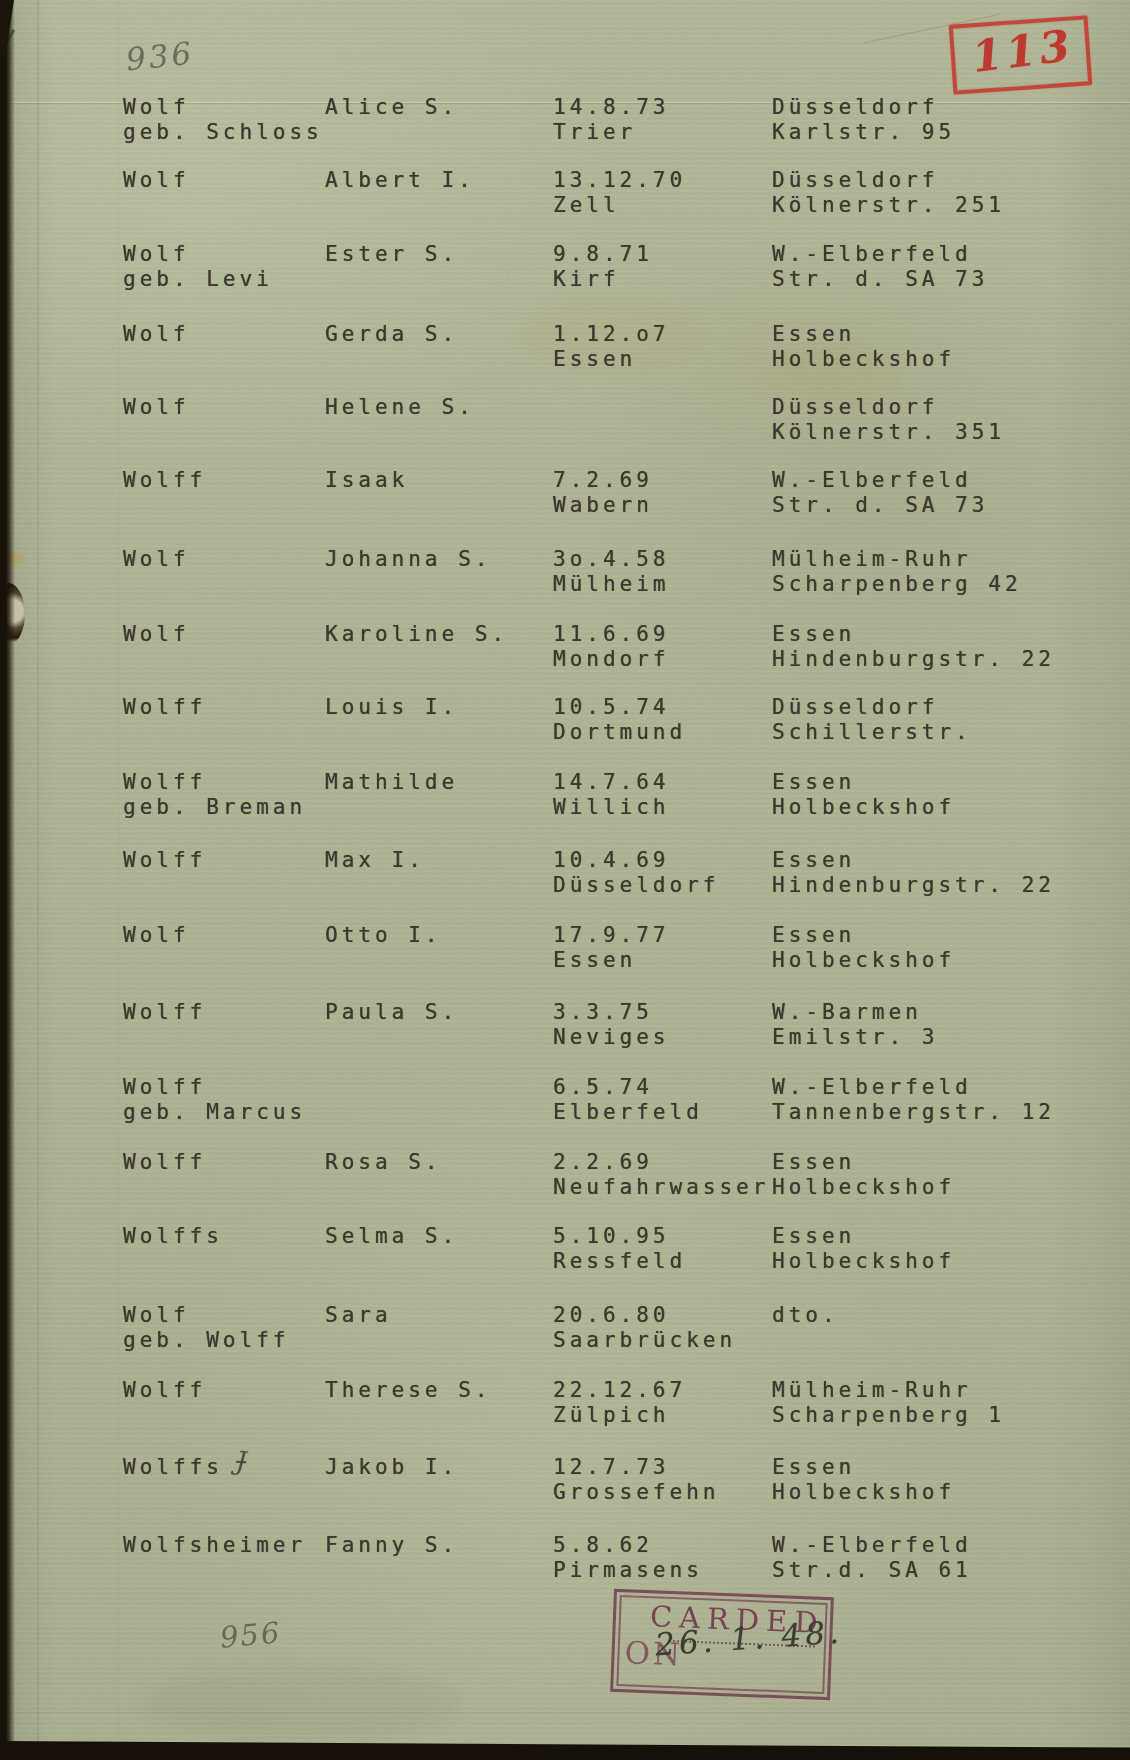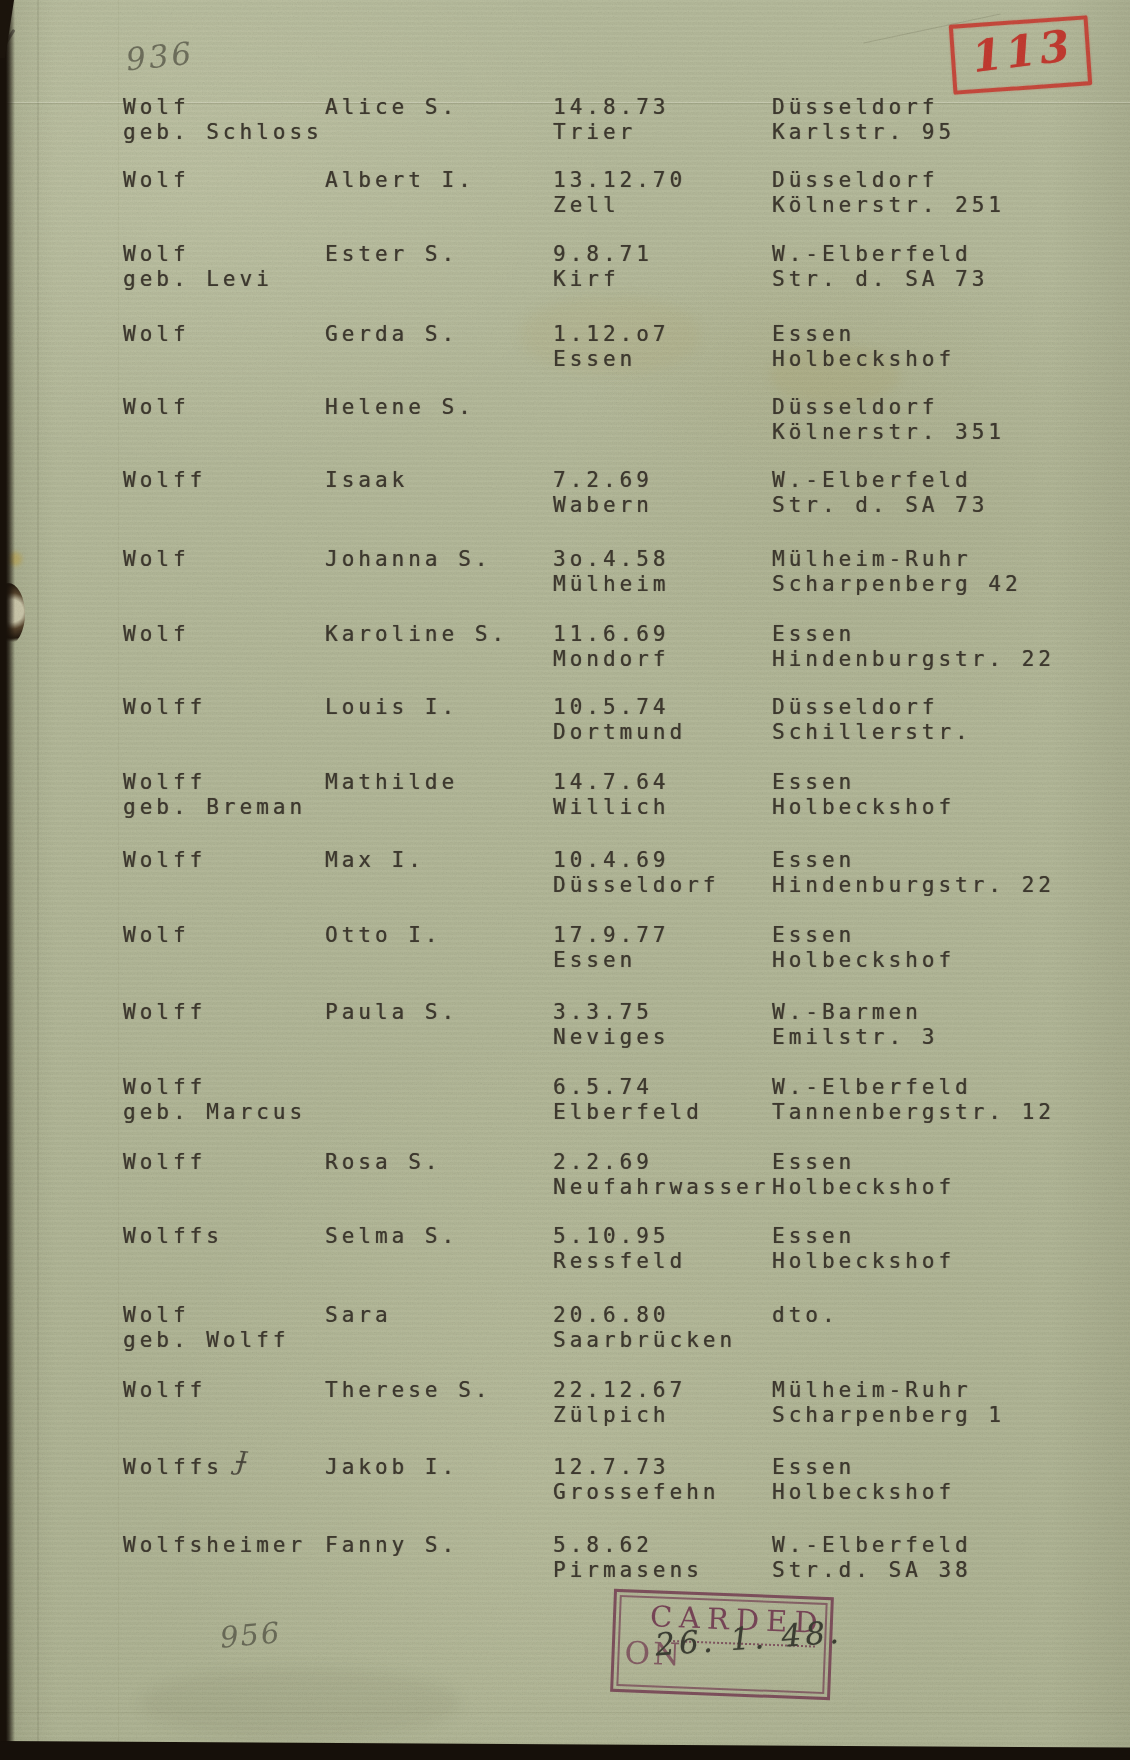--- a/index.html
+++ b/index.html
@@ -449,21 +449,21 @@
     </div>
     <div class="col col2">
       <span class="line">Fanny S.</span>
     </div>
     <div class="col col3">
       <span class="line">5.8.62</span>
       <span class="line l2">Pirmasens</span>
     </div>
     <div class="col col4">
       <span class="line">W.-Elberfeld</span>
-      <span class="line l2">Str.d. SA 38</span>
+      <span class="line l2">Str.d. SA 61</span>
     </div>
   </div>
 </div>
 
   <div class="carded-box">
     <div class="carded-inner"></div>
     <div class="stamp-text carded-word">CARDED</div>
     <div class="stamp-text carded-on">ON</div>
     <div class="carded-dots"></div>
   </div>

